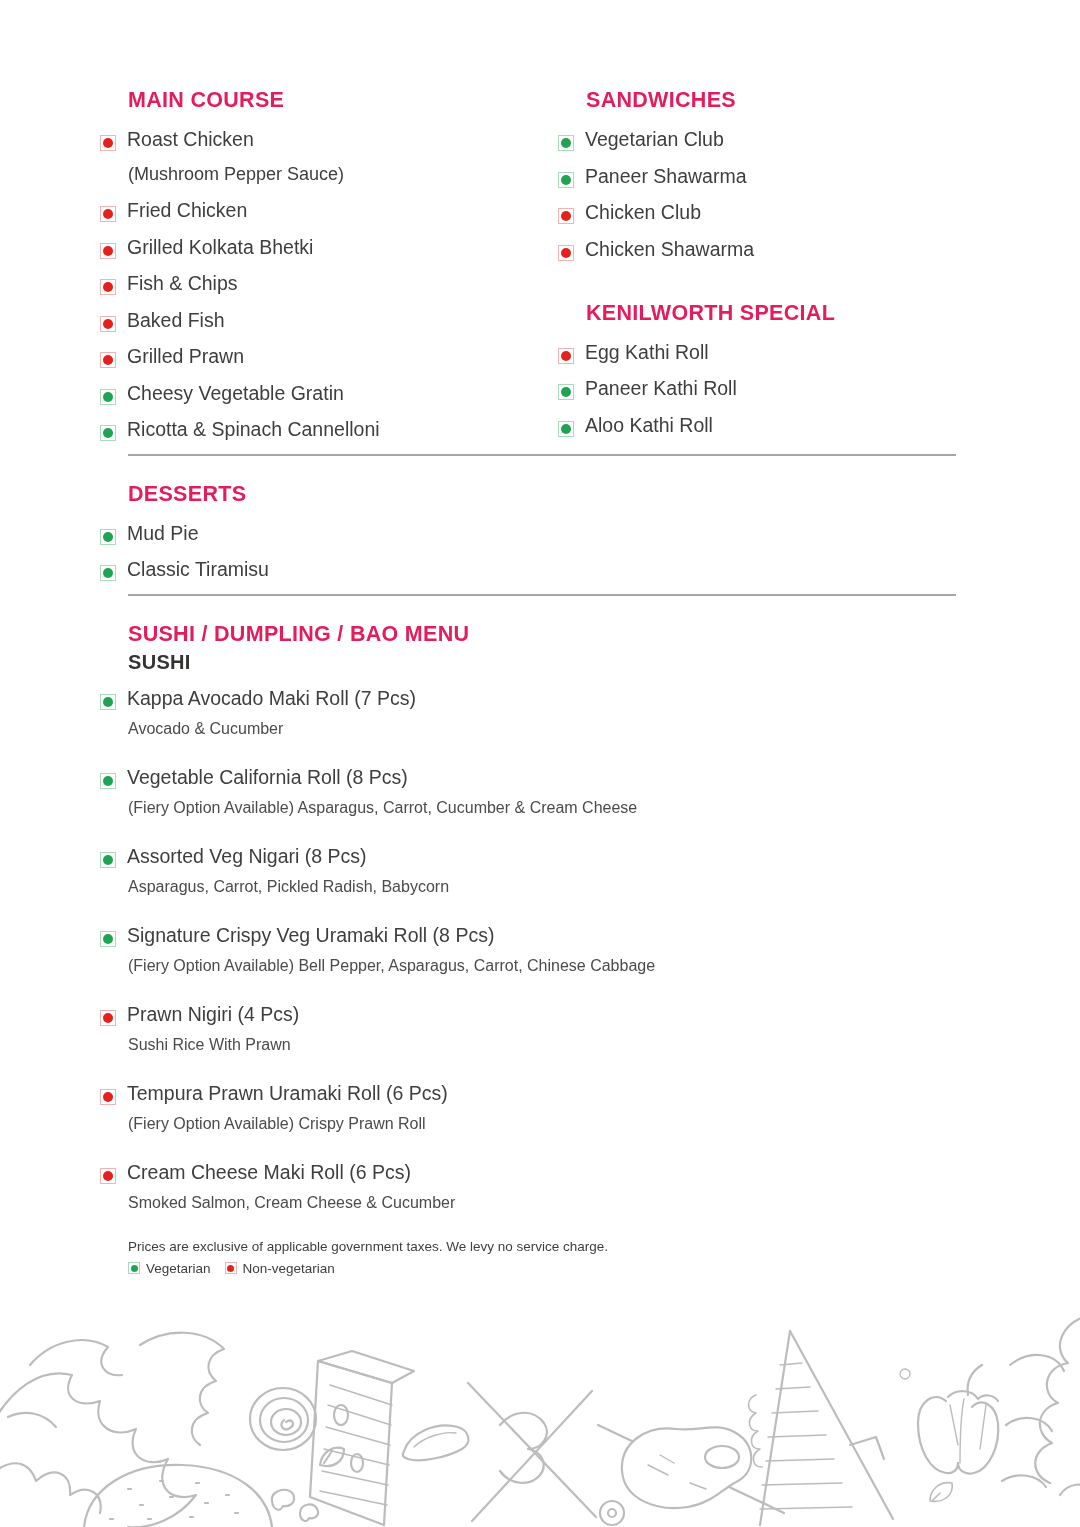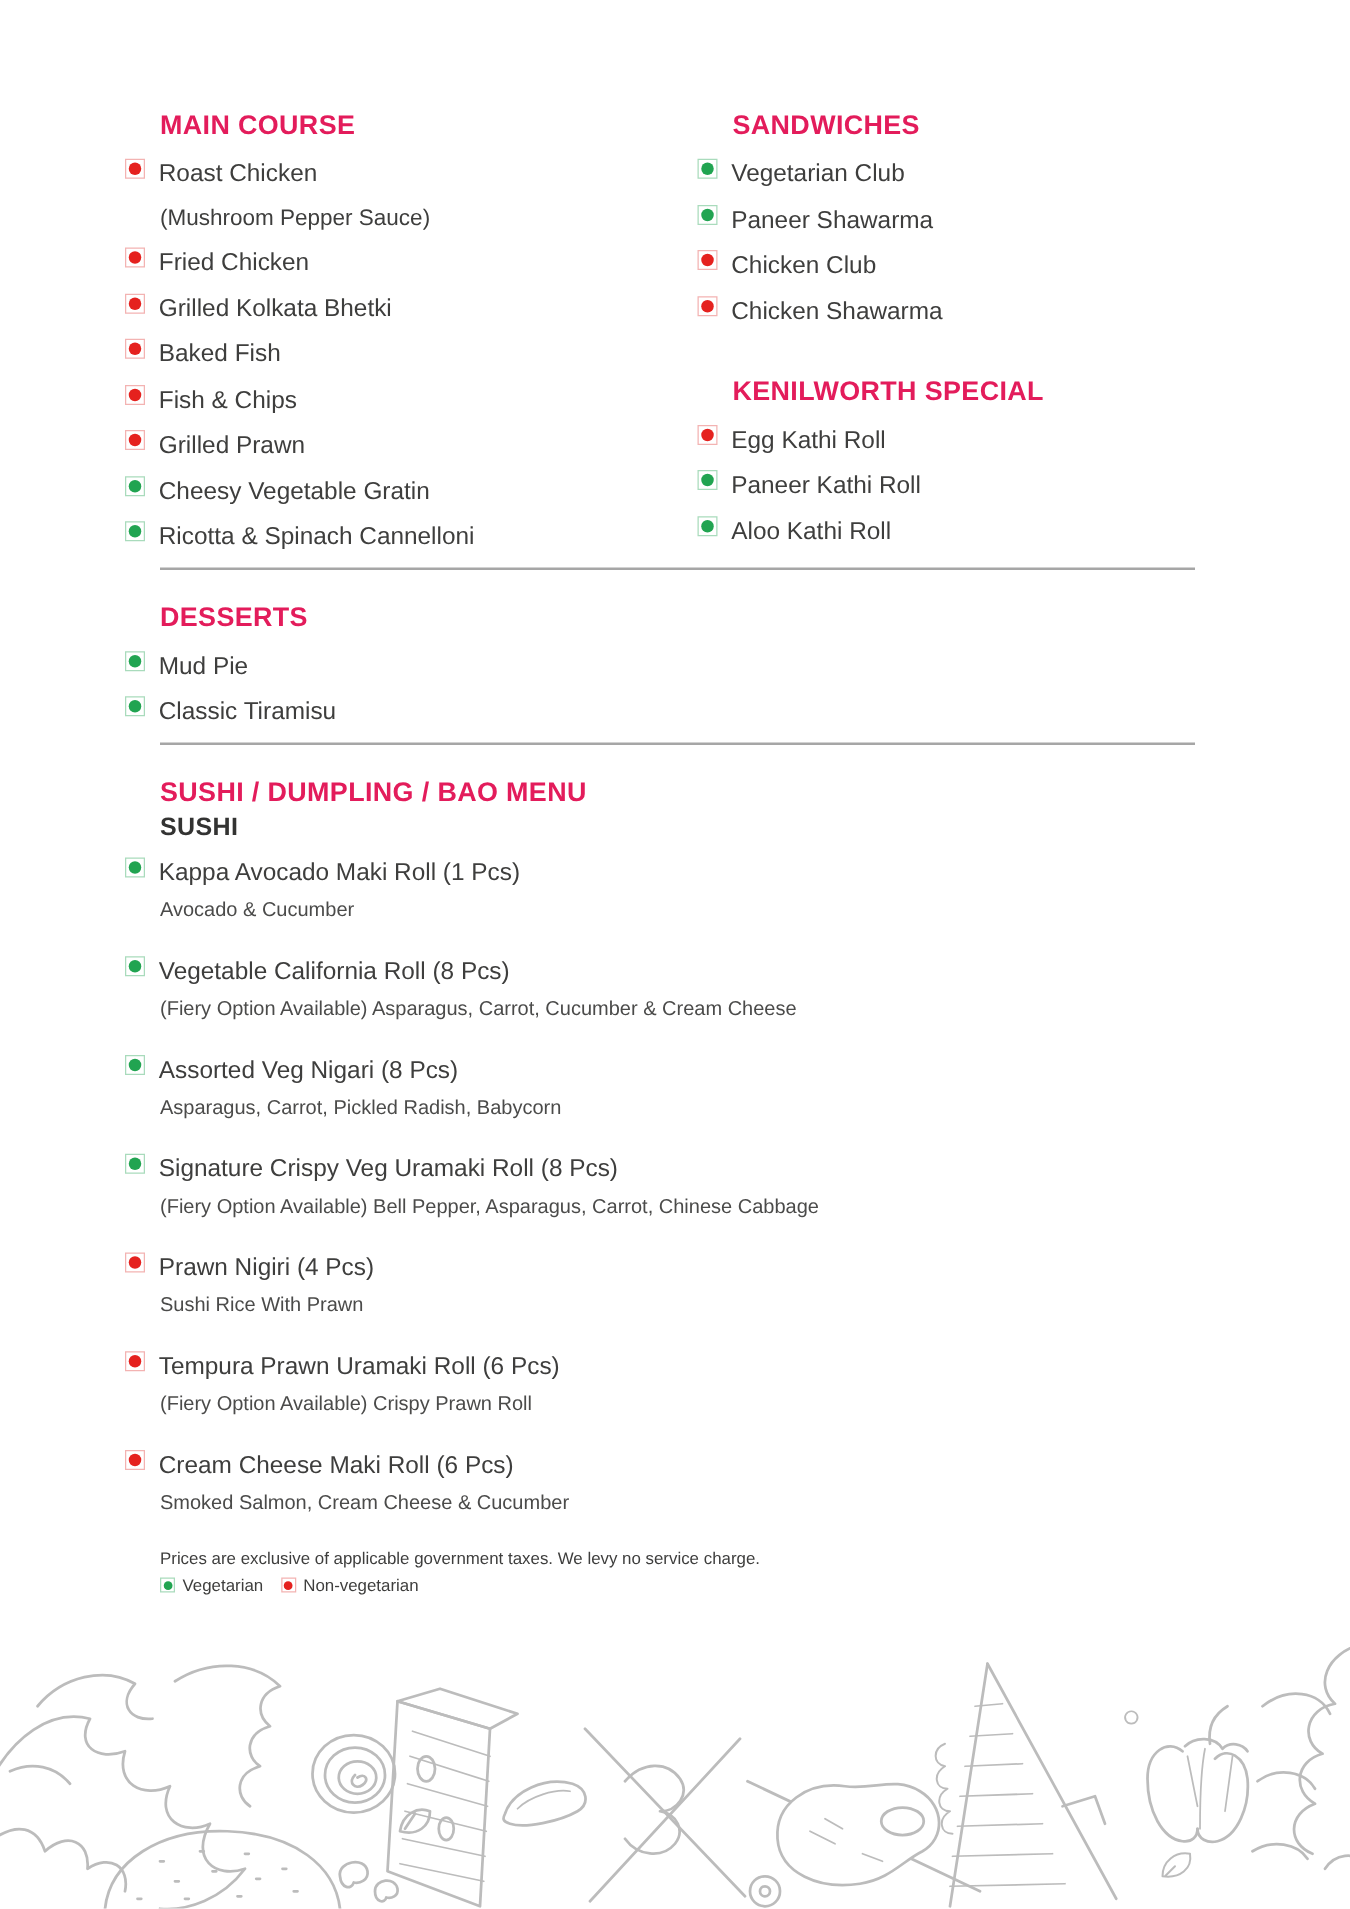--- a/index.html
+++ b/index.html
@@ -17,21 +17,21 @@
   .sec-title {
     font-size:21.5px; font-weight:bold; color:#E31C5B;
     letter-spacing:0.3px; padding-left:28px; margin:0 0 14px 0;
   }
   .sub-title {
     font-size:20px; font-weight:bold; color:#333332;
     letter-spacing:0.3px; padding-left:28px; margin:2px 0 12px 0;
   }
   .gap-top { margin-top:40px; }
 
-  .item-row { display:flex; align-items:flex-start; margin-bottom:12.5px; }
+  .item-row { display:flex; align-items:flex-end; margin-bottom:12.5px; }
   .item-label { font-size:19.5px; color:#3E3E3D; line-height:24px; }
   .note-line { padding-left:28px; font-size:18px; color:#3E3E3D; line-height:24px; margin:-2px 0 12.5px 0; }
 
   .fssai {
     flex:0 0 auto; width:14px; height:14px; border:1.5px solid #ccc;
     display:flex; align-items:center; justify-content:center; margin-right:11px;
     background:#fff;
   }
   .fssai::after { content:""; width:10px; height:10px; border-radius:50%; background:#999; }
   .fssai.veg    { border-color:#A9DBBC; } .fssai.veg::after    { background:#21A451; }
@@ -97,29 +97,29 @@
             <div class="item-row">
               <span class="fssai nonveg"></span>
               <span class="item-label">Grilled Kolkata Bhetki</span>
             </div>
 
           </div>
 
           <div>
             <div class="item-row">
               <span class="fssai nonveg"></span>
+              <span class="item-label">Fish &amp; Chips</span>
+            </div>
+
+          </div>
+
+          <div>
+            <div class="item-row">
+              <span class="fssai nonveg"></span>
               <span class="item-label">Baked Fish</span>
-            </div>
-
-          </div>
-
-          <div>
-            <div class="item-row">
-              <span class="fssai nonveg"></span>
-              <span class="item-label">Fish &amp; Chips</span>
             </div>
 
           </div>
 
           <div>
             <div class="item-row">
               <span class="fssai nonveg"></span>
               <span class="item-label">Grilled Prawn</span>
             </div>
 
@@ -217,21 +217,21 @@
 
   <div class="mt-after-div">
     <h2 class="sec-title" style="margin-bottom:4px">SUSHI / DUMPLING / BAO MENU</h2>
     <h3 class="sub-title">SUSHI</h3>
 
     <div>
 
         <div class="sushi-item">
           <div class="item-row">
             <span class="fssai veg"></span>
-            <span class="item-label">Kappa Avocado Maki Roll (1 Pcs)</span>
+            <span class="item-label">Kappa Avocado Maki Roll (7 Pcs)</span>
           </div>
           <div class="sushi-desc">Avocado &amp; Cucumber</div>
         </div>
 
         <div class="sushi-item">
           <div class="item-row">
             <span class="fssai veg"></span>
             <span class="item-label">Vegetable California Roll (8 Pcs)</span>
           </div>
           <div class="sushi-desc">(Fiery Option Available) Asparagus, Carrot, Cucumber &amp; Cream Cheese</div>

